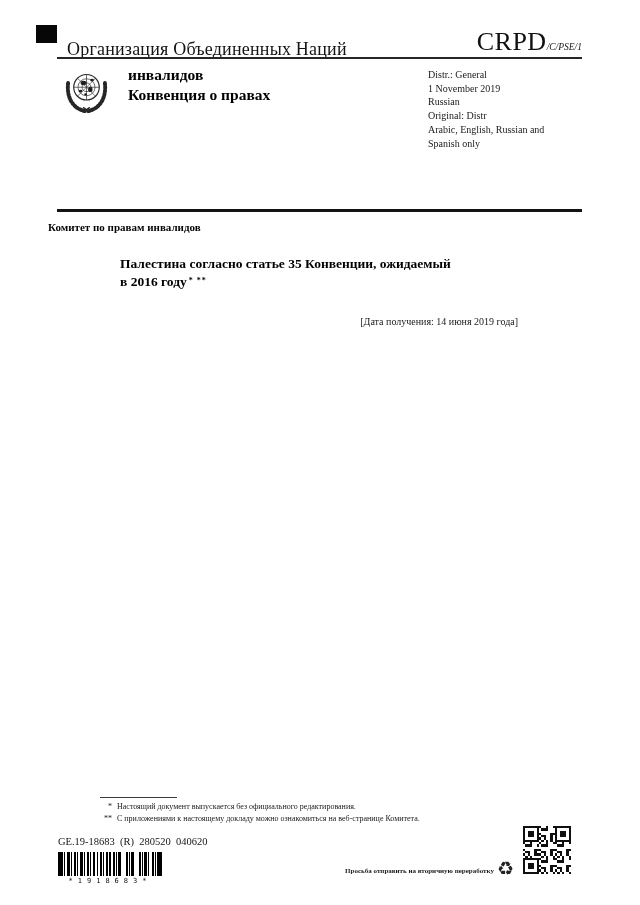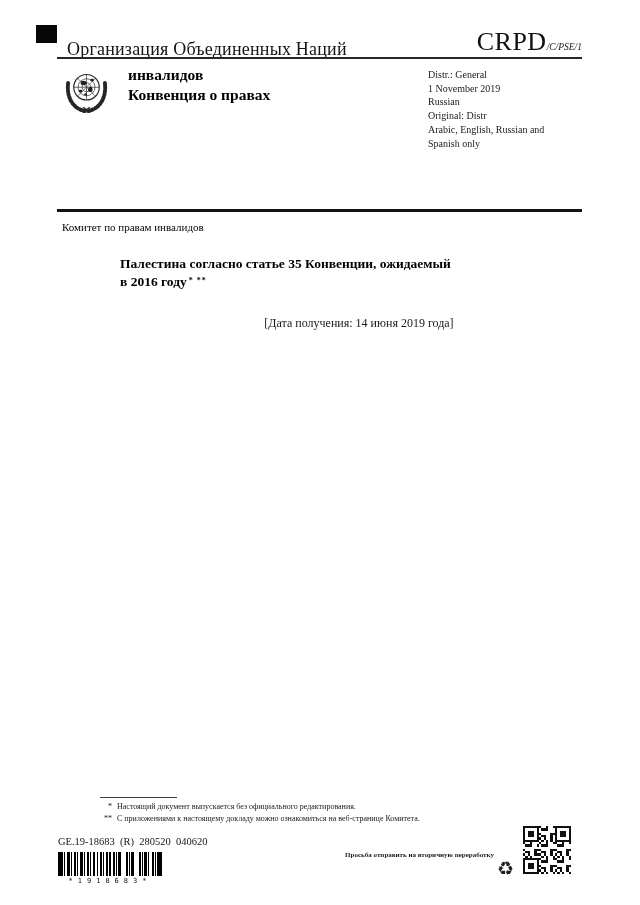--- a/index.html
+++ b/index.html
@@ -20,44 +20,44 @@
   .sym-main{font-size:26px;letter-spacing:.5px;color:#101010;}
   .sym-sub{font-size:9.5px;color:#161616;font-style:italic;}
   .rule{background:#262626;}
   .rule-thin{left:57px;top:57px;width:525px;height:2px;}
   .rule-thick{left:57px;top:209px;width:525px;height:3px;background:#131313;}
   
   .emblem{left:61px;top:66px;width:51px;height:51px;}
   .treaty-title{left:128px;top:65px;font-size:15.5px;font-weight:bold;line-height:20px;color:#000;}
   .distr{left:428px;top:68px;font-size:10px;line-height:13.7px;color:#1a1a1a;}
   
-  .committee{left:62px;top:221px;font-size:11px;font-weight:normal;color:#050505;}
+  .committee{left:48px;top:221px;font-size:11px;font-weight:bold;color:#050505;}
   .report-title{left:120px;top:255px;width:440px;font-size:13.5px;font-weight:bold;line-height:18.3px;color:#000;}
   .fn-marks{font-size:8px;font-weight:bold;position:relative;top:-3px;margin-left:2px;letter-spacing:1px;}
-  .date-line{left:200px;top:316px;width:318px;text-align:center;font-size:12px;color:#191919;}
+  .date-line{left:200px;top:316px;width:318px;text-align:right;font-size:10px;color:#191919;}
   
   .fn-rule{left:100px;top:797px;width:77px;height:1px;background:#3d3d3d;}
   .footnotes{left:88px;top:801px;width:480px;font-size:8px;line-height:12px;color:#191919;}
   .fn-row{display:flex;}
   .fn-marker{width:24px;text-align:right;padding-right:5px;flex:none;}
   .fn-text{flex:1;}
   
   .ge{left:58px;top:836px;font-size:10.5px;white-space:pre;color:#151515;}
   .barcode{left:58px;top:852px;width:104px;}
   .bars{height:24px;border-left:3px solid #000;border-right:3px solid #000;
     background:repeating-linear-gradient(90deg,
       #000 0 1.5px,transparent 1.5px 3px,
       #000 3px 4px,transparent 4px 5.5px,
       #000 5.5px 8.5px,transparent 8.5px 9.5px,
       #000 9.5px 10.5px,transparent 10.5px 13px);}
   .bars-text{font-family:"DejaVu Sans Mono",monospace;font-size:7px;letter-spacing:5px;
     text-align:center;margin-top:1px;color:#111;}
   .recycle{right:126px;top:856px;height:22px;display:flex;align-items:flex-end;gap:3px;}
   .recycle-text{font-family:"Liberation Serif",serif;font-size:7px;font-weight:bold;
-    margin-bottom:19px;color:#1c1c1c;}
+    margin-bottom:3px;color:#1c1c1c;}
   .recycle-icon{font-family:"DejaVu Sans",sans-serif;font-size:19px;line-height:20px;color:#222;}
   .qr{left:521px;top:826px;width:52px;height:48px;}
   .qr svg{width:100%;height:100%;shape-rendering:crispEdges;}
 </style>
 </head>
 <body>
 
 <div>
 
   <div class="abs corner-mark"></div>

